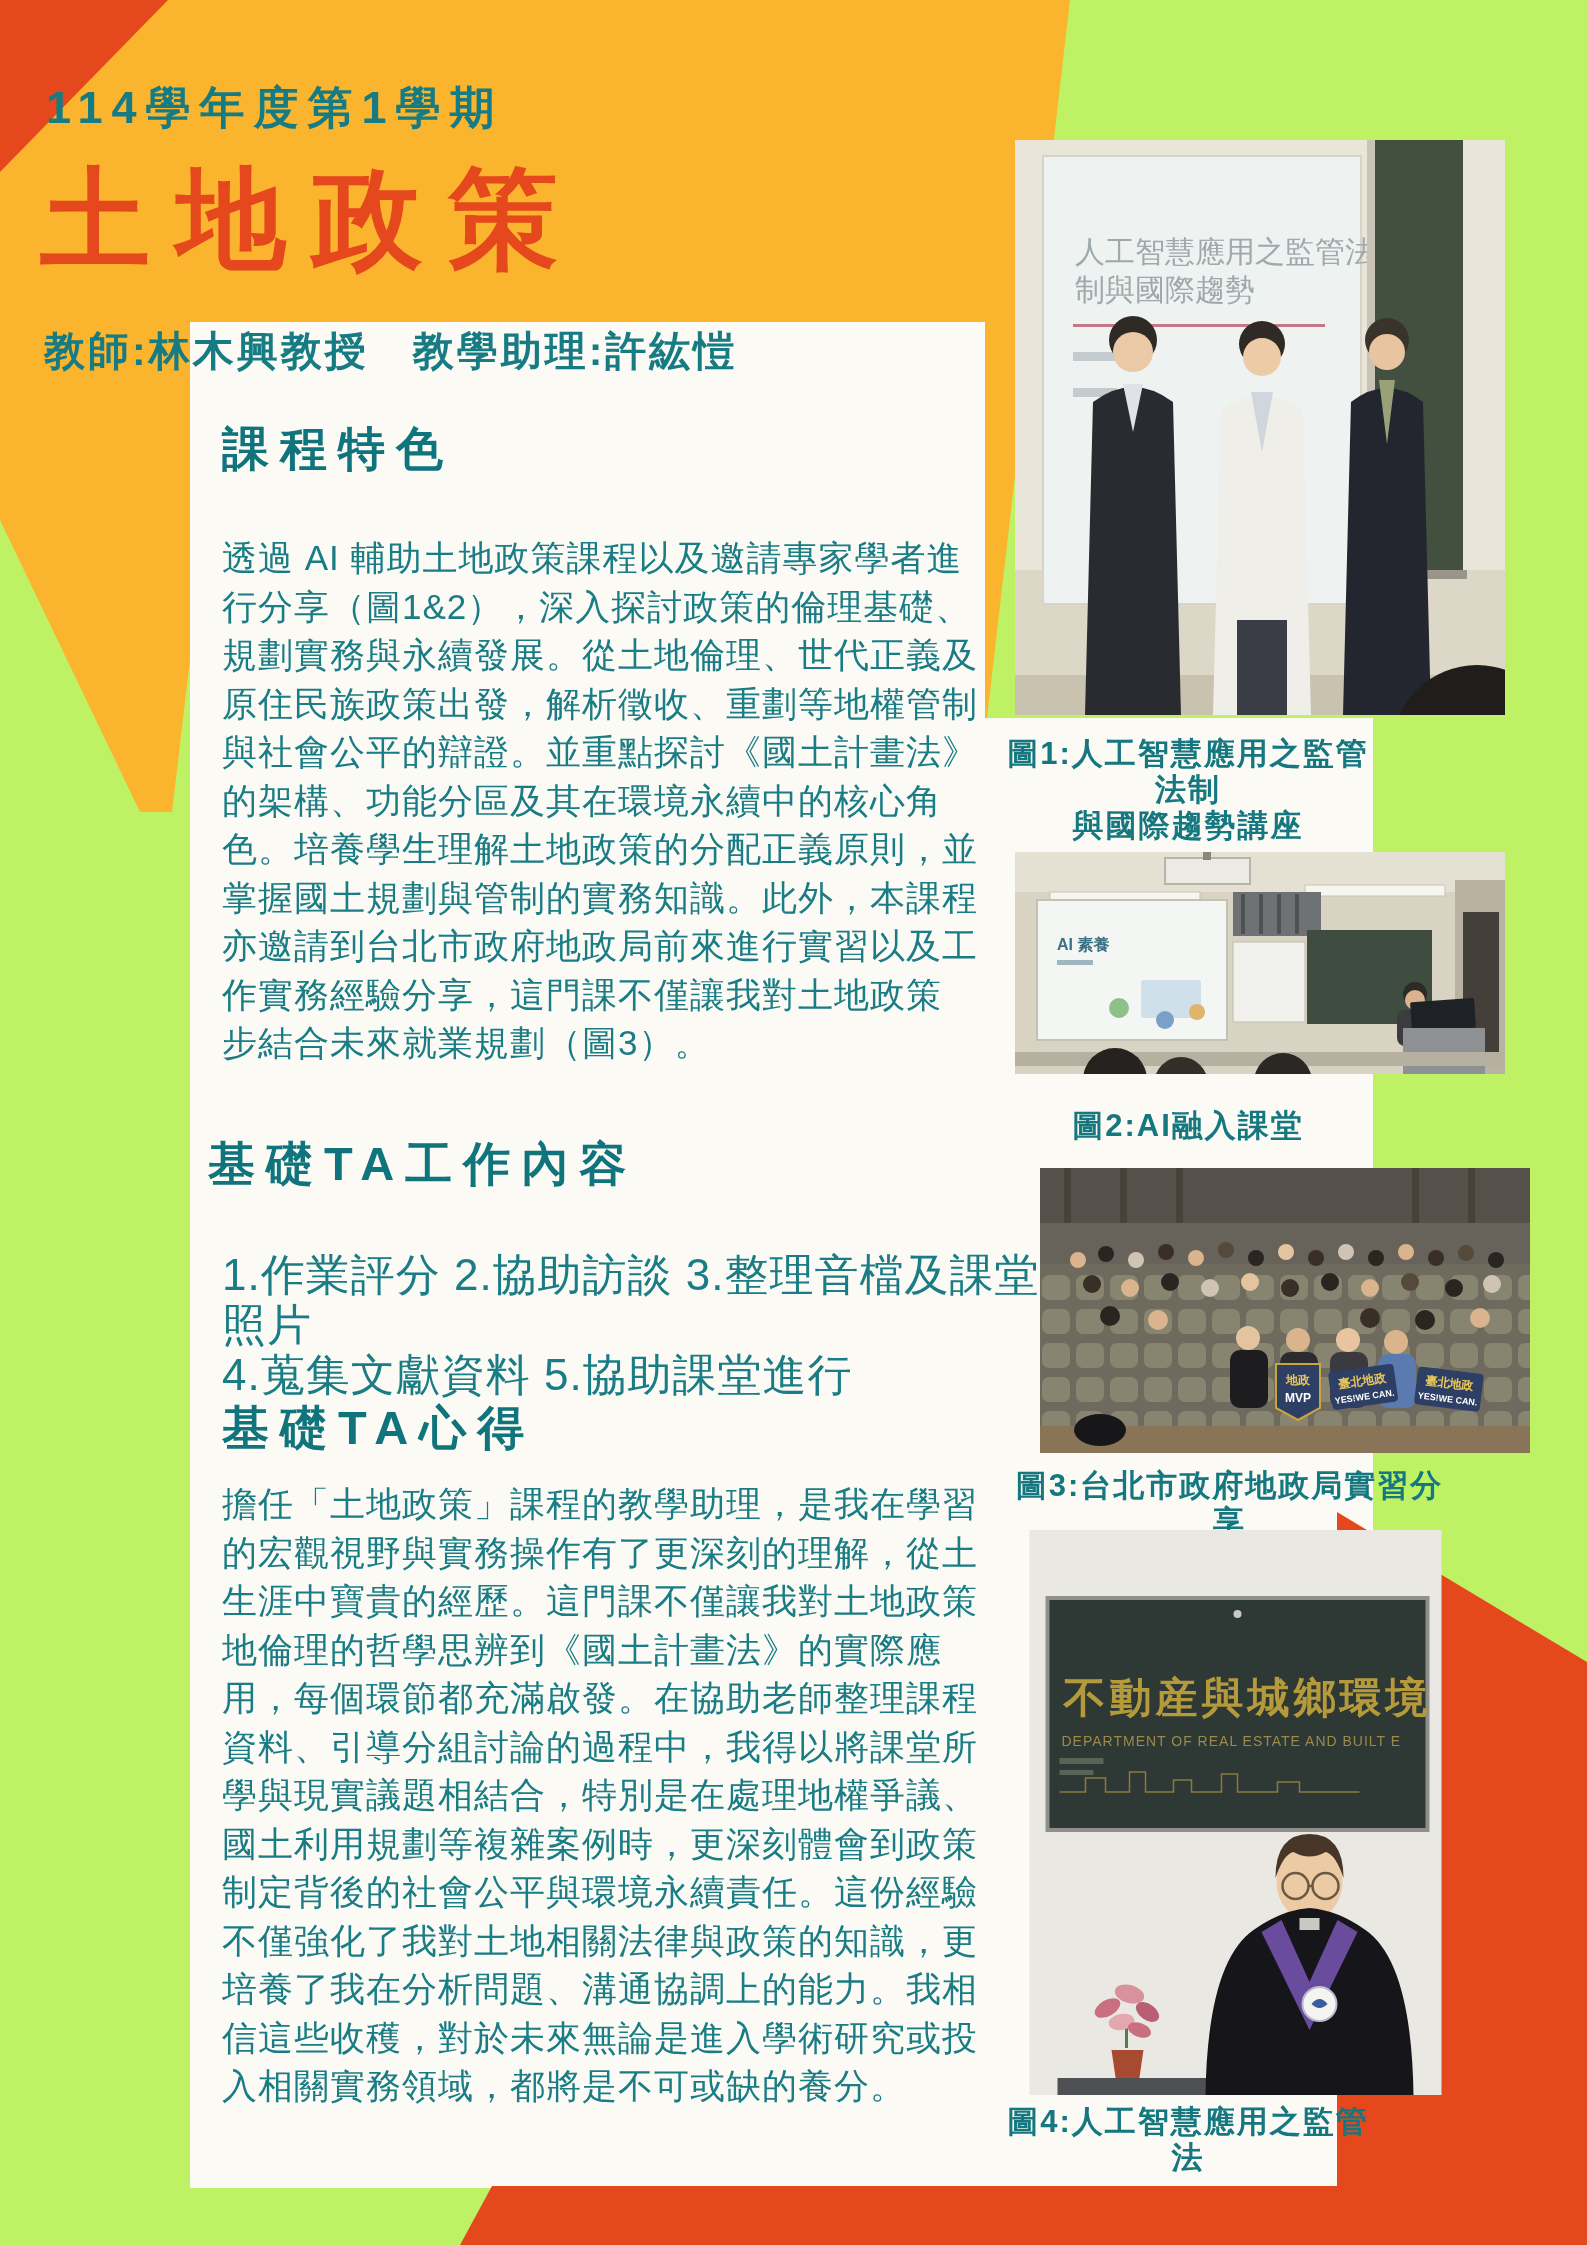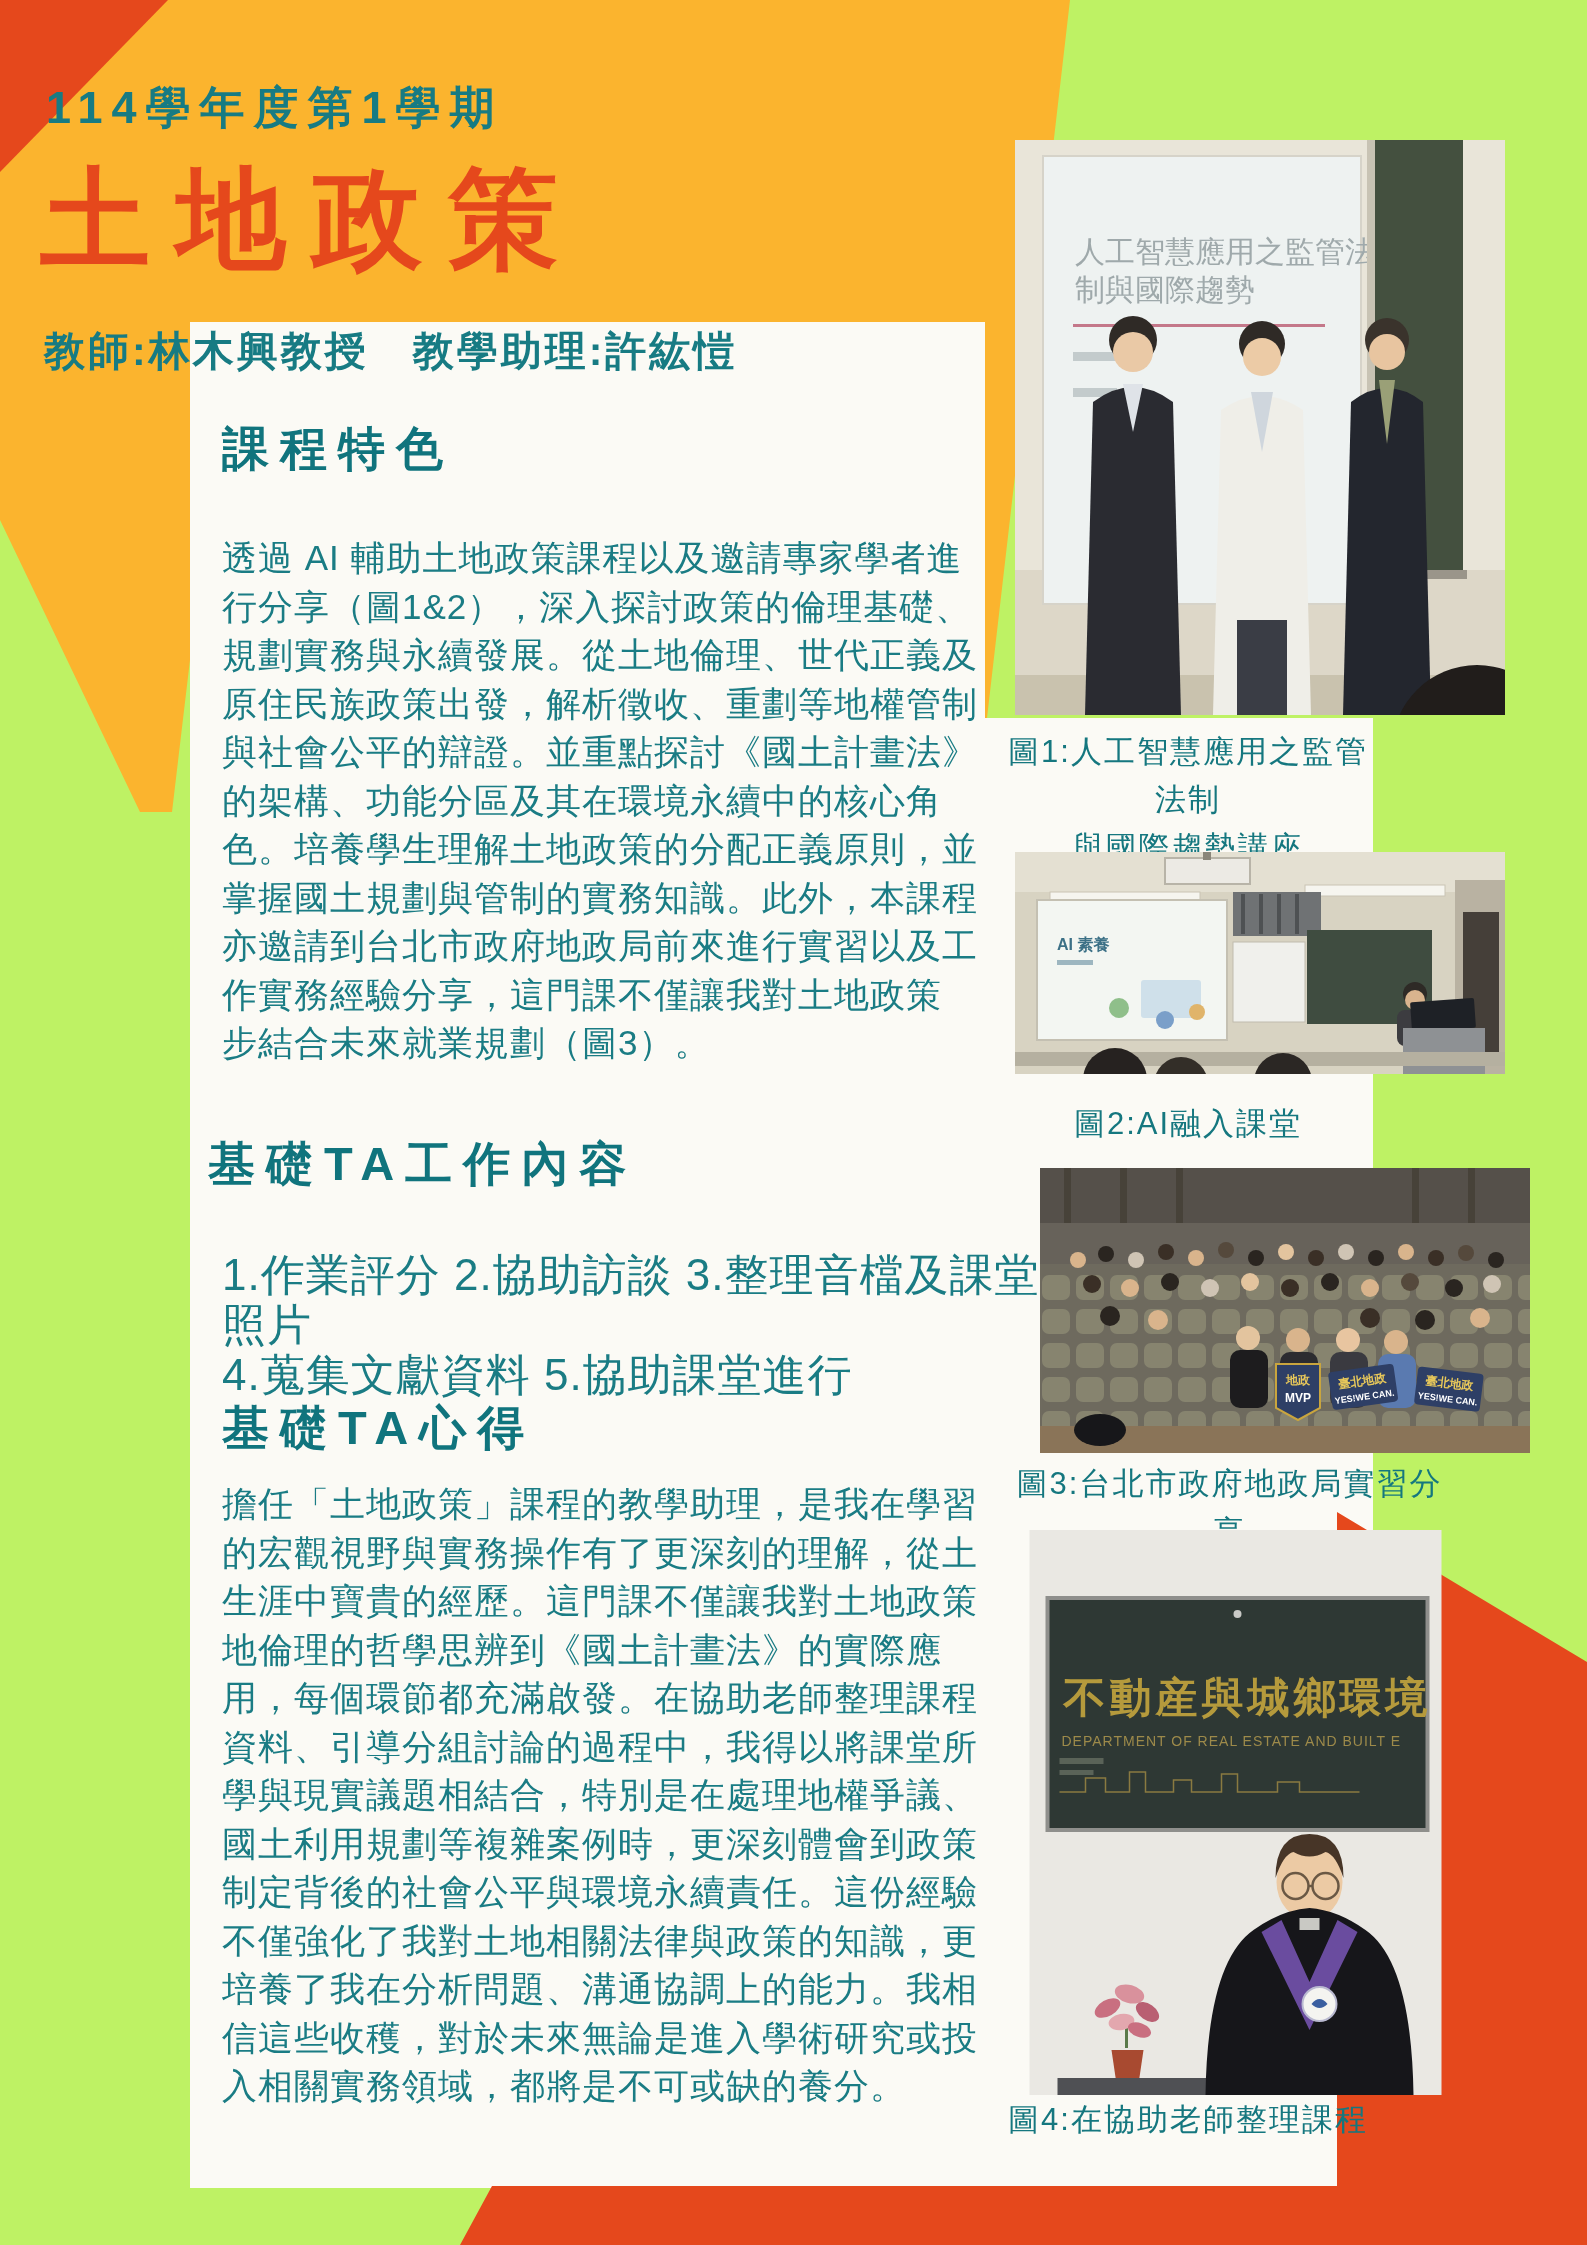--- a/index.html
+++ b/index.html
@@ -27,21 +27,21 @@
   .body-lines{font-size:35px;font-weight:500;color:#1A7C84;line-height:48.5px;letter-spacing:1px;}
   #h-features{left:222px;top:418px;}
   #features-lines{left:222px;top:502px;width:800px;margin-top:32px;}
   #h-work{left:208px;top:1133px;}
   #work-lines{left:222px;top:1218px;width:820px;font-size:44px;line-height:50px;margin-top:32px;}
   #h-reflect{left:222px;top:1397px;}
   #reflect-lines{left:222px;top:1480px;width:800px;}
   
   .photo{position:absolute;overflow:hidden;}
   .photo svg{display:block;width:100%;height:100%;}
-  .fig-caption{position:absolute;text-align:center;font-size:31px;font-weight:400;letter-spacing:2px;color:#15777F;line-height:48px;}
+  .fig-caption{position:absolute;text-align:center;font-size:31px;font-weight:700;letter-spacing:2px;color:#15777F;line-height:36px;margin-top:8px;}
 </style>
 </head>
 <body>
 
 <div id="poster">
 
   <div class="abs panel" id="panel-a"></div>
   <div class="abs panel" id="panel-b"></div>
   <div class="abs" id="deco-yellow"></div>
   <div class="abs" id="deco-red-corner"></div>
@@ -289,16 +289,16 @@
         <path d="M272 382 q8 5 16 0" stroke="#B08A6A" stroke-width="2" fill="none"></path>
         <path d="M176 565 Q178 432 224 400 Q252 380 280 378 Q308 380 336 400 Q382 432 384 565 Z" fill="#16161A"></path>
         <rect x="270" y="388" width="20" height="12" fill="#C9C9C4"></rect>
         <path d="M232 402 L280 500 L328 402 L308 390 L280 452 L252 390 Z" fill="#6A4C9F"></path>
         <circle cx="290" cy="474" r="17" fill="#F4F4F0" stroke="#B9B9D0" stroke-width="2"></circle>
         <path d="M282 474 q8 -10 16 0 q-8 8 -16 0" fill="#3A5FA0"></path>
       </g>
     </svg>
   </div>
   <div class="fig-caption" style="left:1002px;top:2096px;width:372px;">
-    <div>圖4:在協助老師整理課程</div>
+    <div>圖4:人工智慧應用之監管法</div>
   </div>
 
 </div>
 
 </body></html>

